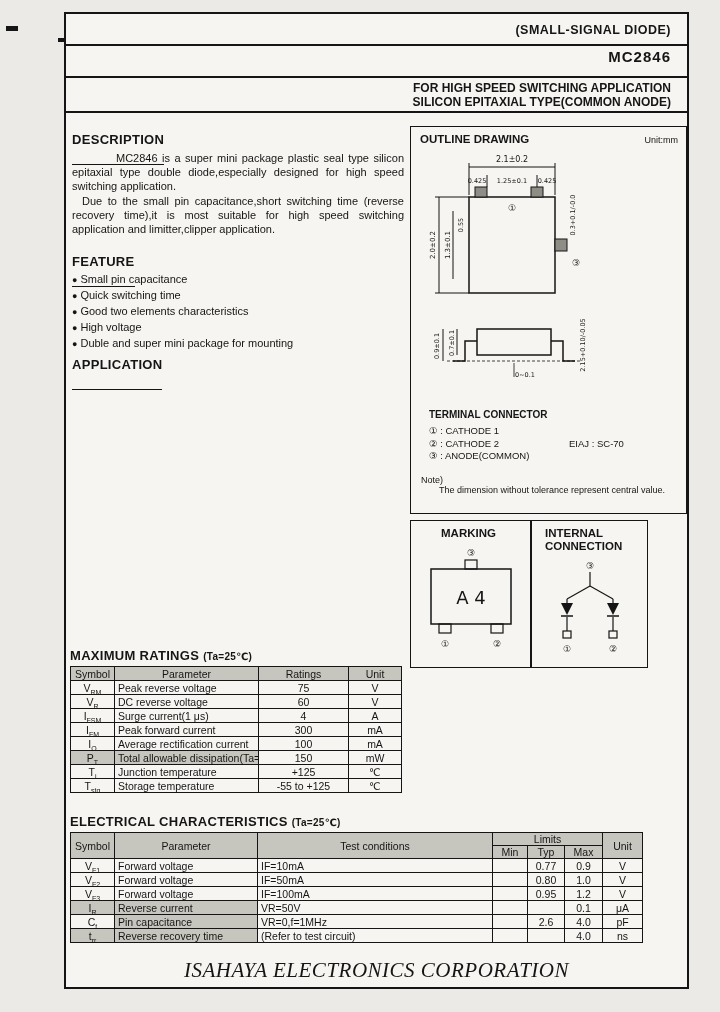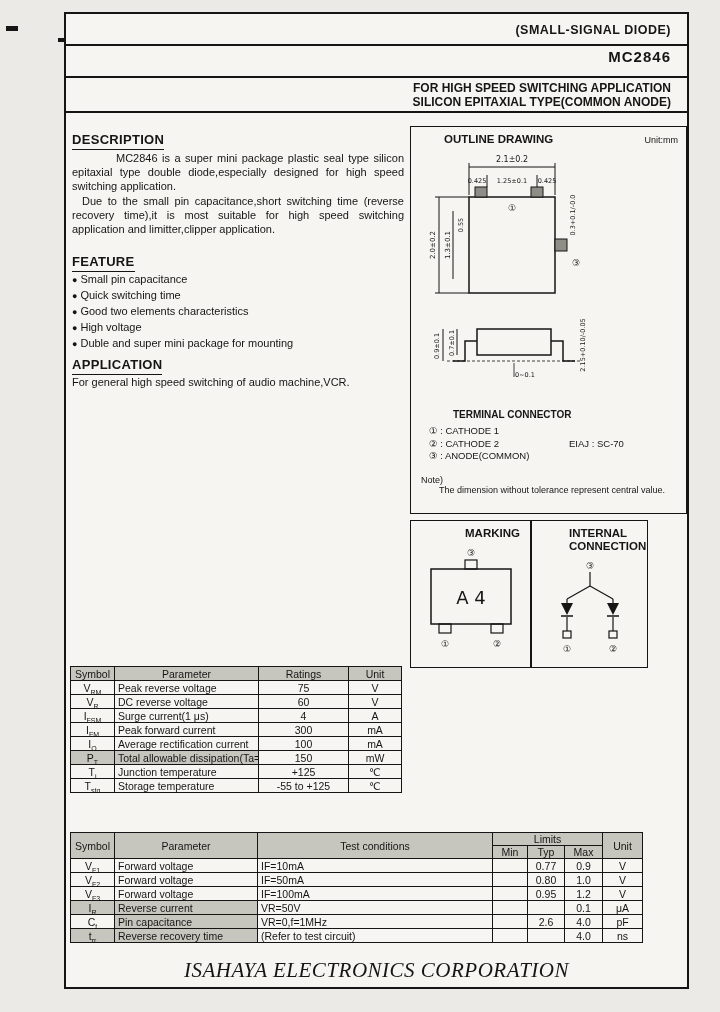--- a/index.html
+++ b/index.html
@@ -15,29 +15,29 @@
   .frame {
     position:absolute; left:64px; top:12px; width:625px; height:977px;
     border:2px solid #151515; background:#f6f5f1;
   }
   .rule { position:absolute; left:0; right:0; height:2px; background:#151515; }
   .hdr-small { font-weight:bold; font-size:12.5px; letter-spacing:0.5px; }
   .hdr-part  { font-weight:bold; font-size:15px; letter-spacing:1px; }
   .hdr-sub   { font-weight:bold; font-size:12px; line-height:14px; text-align:right; }
   .sec-title {
     display:inline-block; font-weight:bold; font-size:13px;
-    border-bottom:1.5px solid #151515; padding-bottom:2px; letter-spacing:0.3px;
+    border-bottom:1.5px solid #151515; padding-bottom:17px; letter-spacing:0.3px;
   }
   .sec-cond { font-size:10px; font-weight:bold; }
   .body-text { font-size:11px; line-height:14px; text-align:justify; }
   .feat-item { font-size:11px; line-height:15px; }
   .bullet { font-size:9px; margin-right:3px; }
 
   .box { position:absolute; border:1.5px solid #151515; background:#f6f5f1; }
-  .box-title { font-weight:bold; font-size:11.5px;margin-left:24px; }
+  .box-title { font-weight:bold; font-size:11.5px; }
   .unit-label { font-size:9px; }
 
   table { border-collapse:collapse; table-layout:fixed; background:#f6f5f1; }
   td,th {
     border:1px solid #151515; font-size:10.5px; height:14px;
     padding:0 3px; overflow:hidden; white-space:nowrap; font-weight:normal;
   }
   th { background:#c7c6be; }
   .shade { background:#c7c6be; }
   .cell-c { text-align:center; }
@@ -87,21 +87,20 @@
     <div class="feat-item"><span class="bullet">●</span><span>Small pin capacitance</span></div>
     <div class="feat-item"><span class="bullet">●</span><span>Quick switching time</span></div>
     <div class="feat-item"><span class="bullet">●</span><span>Good two elements characteristics</span></div>
     <div class="feat-item"><span class="bullet">●</span><span>High voltage</span></div>
     <div class="feat-item"><span class="bullet">●</span><span>Duble and super mini package for mounting</span></div>
   </div>
 
   <div class="abs" style="left:6px; top:341px;">
     <span class="sec-title">APPLICATION</span>
   </div>
-  <div class="abs body-text" style="left:6px; top:361px; width:332px;">For general high speed switching of audio machine,VCR.</div>
 
   <div class="box" style="left:344px; top:112px; width:277px; height:388px;">
     <div class="abs box-title" style="left:9px; top:6px;">OUTLINE DRAWING</div>
     <div class="abs unit-label" style="right:8px; top:8px;">Unit:mm</div>
 
     <svg class="abs" style="left:2px; top:24px;" width="272" height="252" viewBox="0 0 272 252">
 
       <g stroke="#151515" stroke-width="1" fill="none">
         <line x1="56" y1="16" x2="142" y2="16"></line>
         <line x1="56" y1="12" x2="56" y2="44"></line>
@@ -194,20 +193,23 @@
       <line x1="26" y1="57" x2="38" y2="57" stroke="#151515" stroke-width="1.5"></line>
       <polygon points="72,44 84,44 78,56" fill="#151515"></polygon>
       <line x1="72" y1="57" x2="84" y2="57" stroke="#151515" stroke-width="1.5"></line>
       <rect x="28" y="72" width="8" height="7" fill="none" stroke="#151515" stroke-width="1.2"></rect>
       <rect x="74" y="72" width="8" height="7" fill="none" stroke="#151515" stroke-width="1.2"></rect>
       <text x="32" y="93" text-anchor="middle" font-size="9">①</text>
       <text x="78" y="93" text-anchor="middle" font-size="9">②</text>
     </svg>
   </div>
 
+  <div class="abs" style="left:4px; top:632px;">
+    <span class="sec-title"><span>MAXIMUM RATINGS</span> <span class="sec-cond">(Ta=25℃)</span></span>
+  </div>
 
   <table class="abs" style="left:4px; top:652px; width:331px;">
     <colgroup>
         <col style="width:44px">
         <col style="width:144px">
         <col style="width:90px">
         <col style="width:53px">
       </colgroup>
     <tbody>
         <tr>
@@ -260,20 +262,23 @@
     </tr>
     <tr>
       <td class="cell-c"><span>T</span><sub>stg</sub></td>
       <td class="cell-l">Storage temperature</td>
       <td class="cell-c">-55 to +125</td>
       <td class="cell-c">℃</td>
     </tr>
   </tbody>
     </table>
 
+  <div class="abs" style="left:4px; top:798px;">
+    <span class="sec-title"><span>ELECTRICAL CHARACTERISTICS</span> <span class="sec-cond">(Ta=25℃)</span></span>
+  </div>
 
   <table class="abs" style="left:4px; top:818px; width:572px;">
     <colgroup>
         <col style="width:44px">
         <col style="width:143px">
         <col style="width:235px">
         <col style="width:35px">
         <col style="width:37px">
         <col style="width:38px">
         <col style="width:40px">

